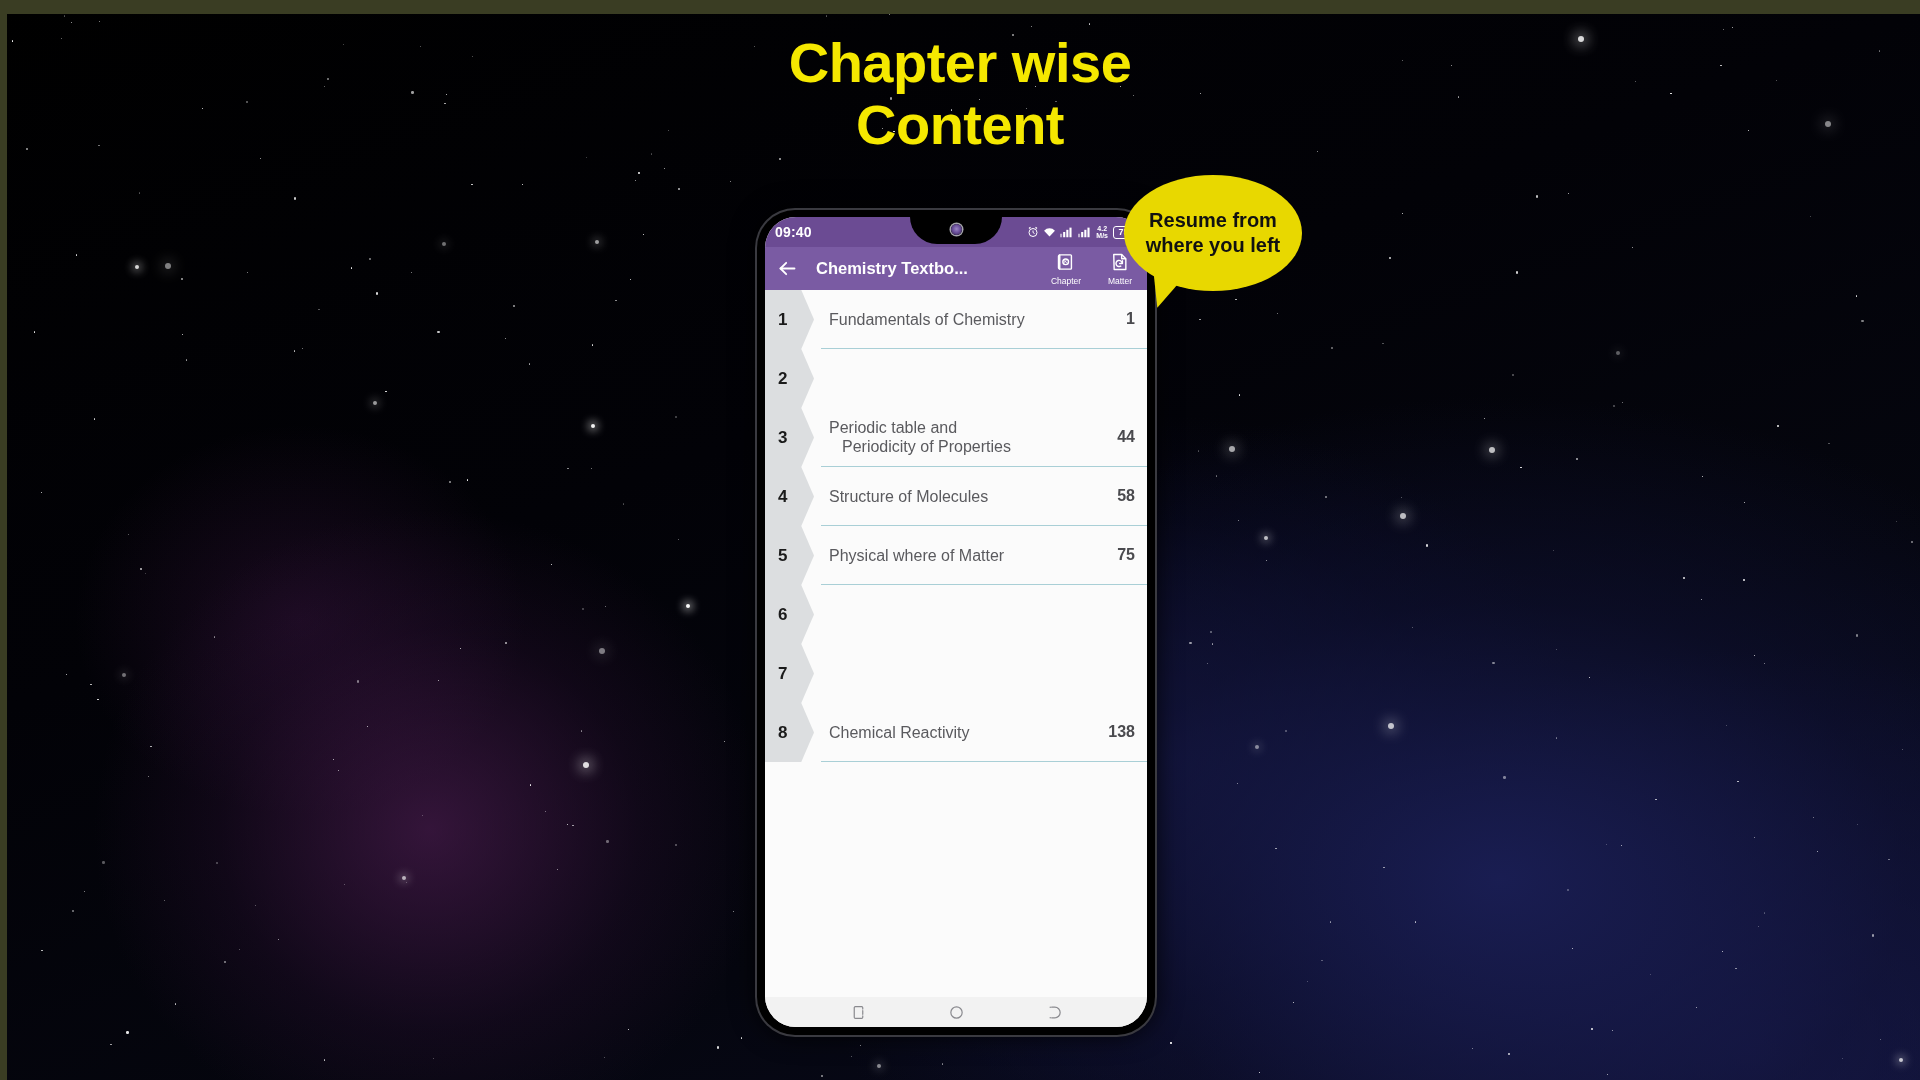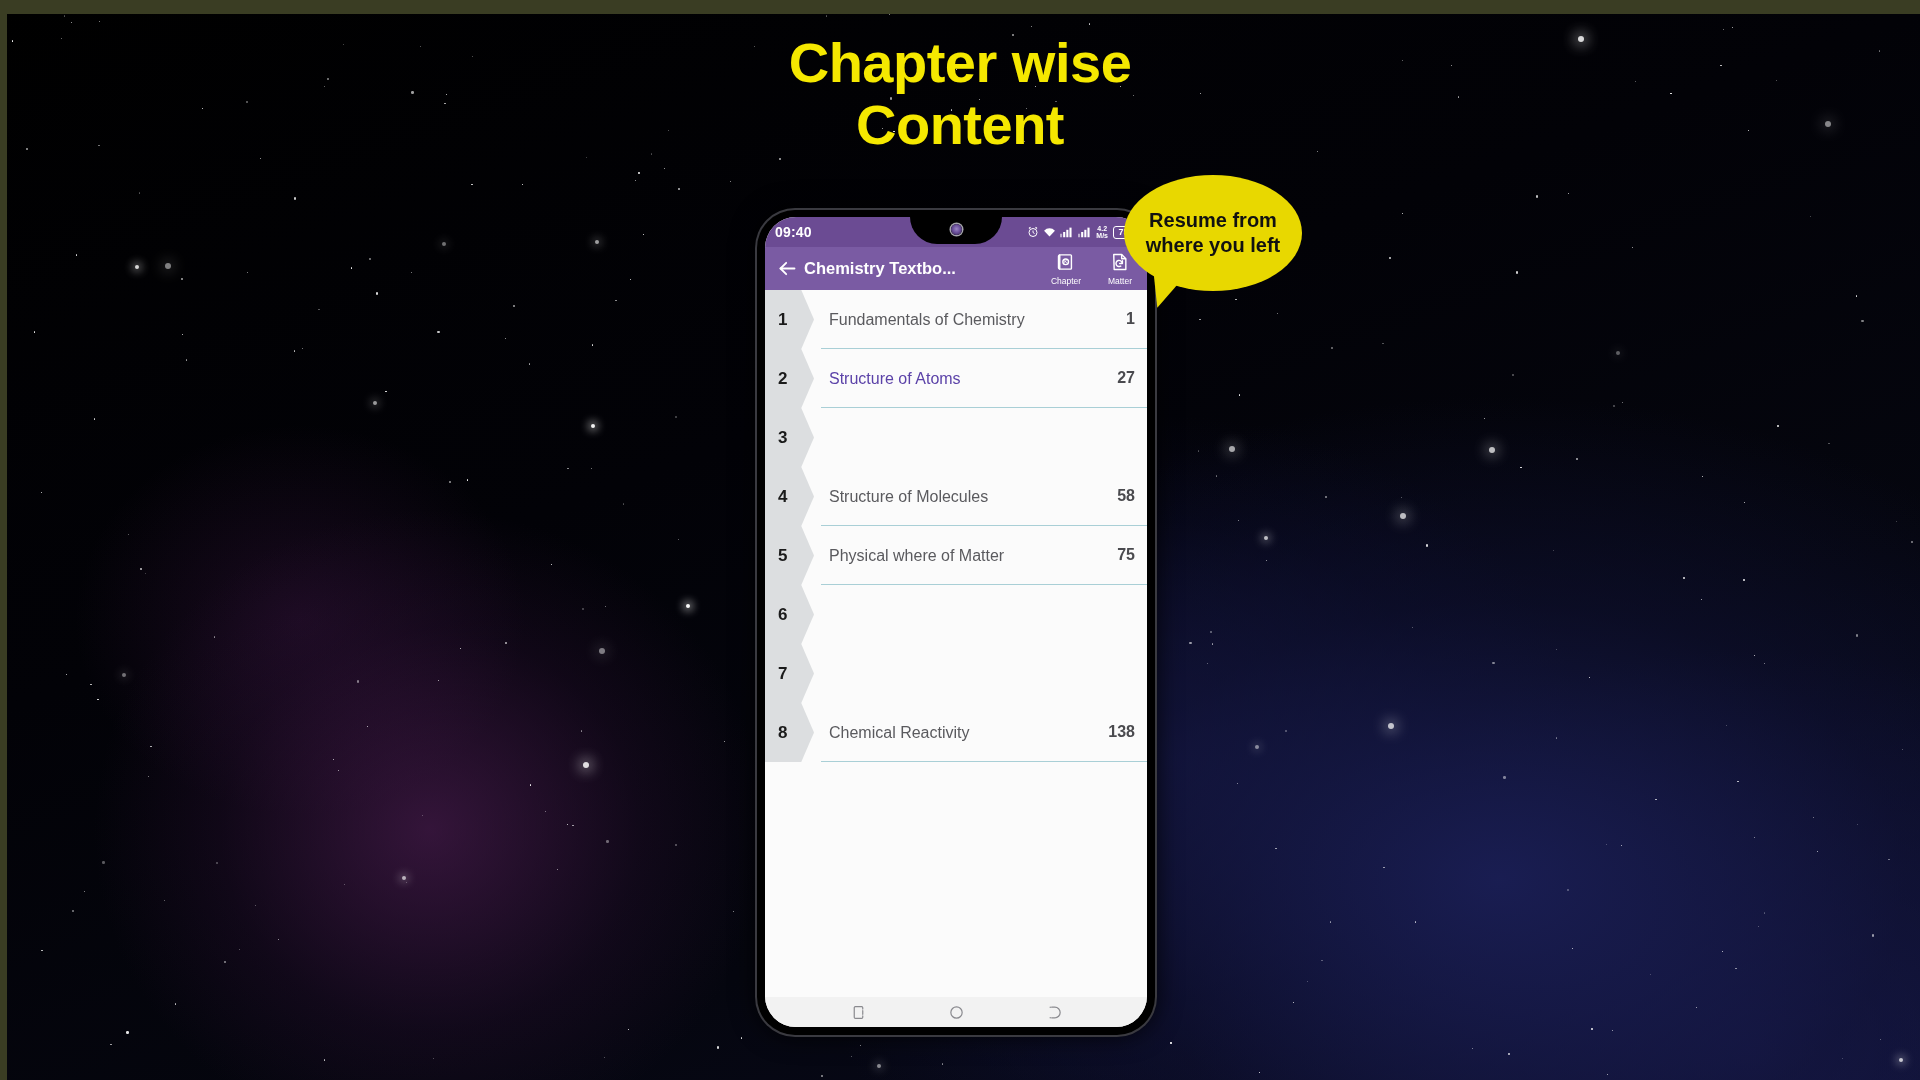--- a/index.html
+++ b/index.html
@@ -188,21 +188,21 @@
     align-items: center;
     padding-left: 9px;
     color: #fff;
     z-index: 2;
   }
   #back-btn { width: 26px; height: 26px; display:flex; align-items:center; justify-content:center; }
   #app-title {
     flex: 1;
     font-size: 16.5px;
     font-weight: bold;
-    margin-left: 4px;
+    margin-left: 16px;
     white-space: nowrap;
     overflow: hidden;
   }
   .bar-action {
     width: 54px;
     display: flex; flex-direction: column; align-items: center; justify-content: center;
     gap: 1px;
   }
   .bar-action .lbl { font-size: 8.5px; line-height: 9px; }
 
@@ -646,27 +646,27 @@
       <div id="chapter-list">
           <div class="chapter-row">
             <div class="num-badge">1</div>
             <div class="row-body">
               <div class="ch-title">Fundamentals of Chemistry</div>
               <div class="ch-page">1</div>
             </div>
           </div>
           <div class="chapter-row">
             <div class="num-badge">2</div>
-            <div class="row-body">
-              <div class="ch-title visited">Structure of Atoms</div>
-              <div class="ch-page">27</div>
-            </div>
           </div>
           <div class="chapter-row tall">
             <div class="num-badge">3</div>
+            <div class="row-body">
+              <div class="ch-title"><span>Periodic table and</span><span class="ln2">Periodicity of Properties</span></div>
+              <div class="ch-page">44</div>
+            </div>
           </div>
           <div class="chapter-row">
             <div class="num-badge">4</div>
             <div class="row-body">
               <div class="ch-title">Structure of Molecules</div>
               <div class="ch-page">58</div>
             </div>
           </div>
           <div class="chapter-row">
             <div class="num-badge">5</div>

